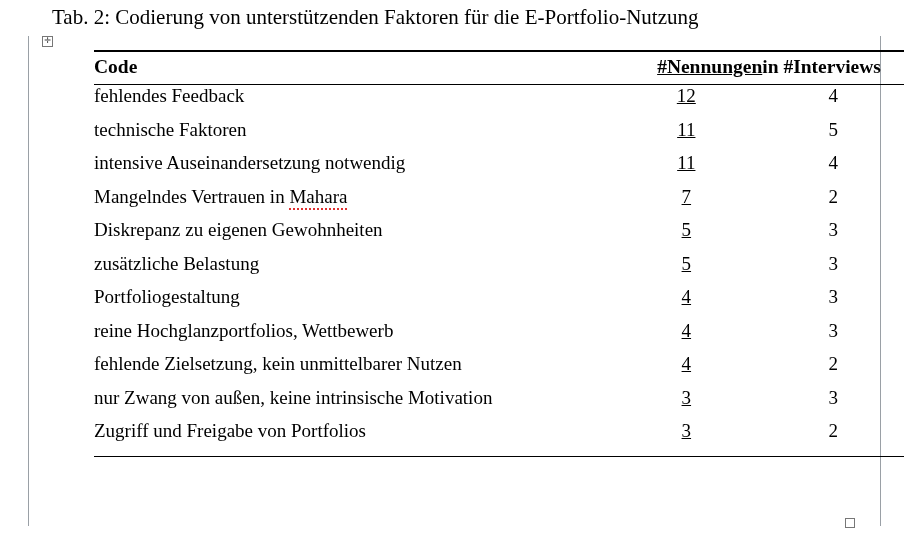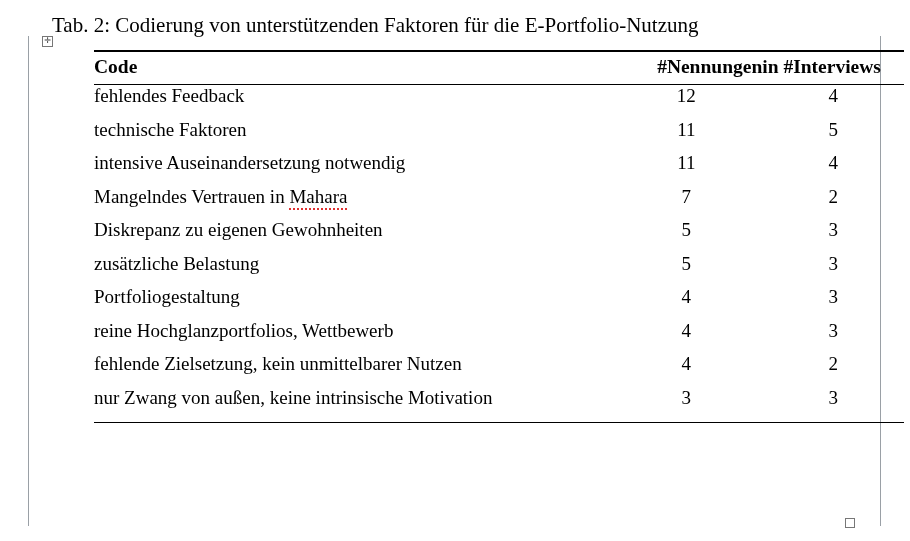--- a/index.html
+++ b/index.html
@@ -33,21 +33,21 @@
     position: absolute;
     left: 880px;
     top: 36px;
     width: 1px;
     height: 490px;
     background: #9aa0a6;
   }
   .caption {
     position: absolute;
     left: 52px;
-    top: 12px;
+    top: 4px;
     width: 810px;
     font-size: 21px;
     line-height: 26px;
     white-space: nowrap;
   }
   .handle-tl {
     position: absolute;
     left: 42px;
     top: 36px;
     width: 9px;
@@ -99,20 +99,21 @@
     padding-bottom: 2px;
   }
   .col-code {
     text-align: left;
     padding-left: 12px;
     width: 510px;
   }
   .col-mentions {
     text-align: center;
     width: 150px;
+    text-decoration: underline;
   }
   .col-interviews {
     text-align: center;
     width: 140px;
   }
   th.col-mentions {
     text-align: right;
     padding-right: 6px;
   }
   th.col-interviews {
@@ -196,16 +197,21 @@
       <tr>
         <td class="col-code">fehlende Zielsetzung, kein unmittelbarer Nutzen</td>
         <td class="col-mentions">4</td>
         <td class="col-interviews">2</td>
       </tr>
       <tr>
         <td class="col-code">nur Zwang von außen, keine intrinsische Motivation</td>
         <td class="col-mentions">3</td>
         <td class="col-interviews">3</td>
       </tr>
+      <tr>
+        <td class="col-code">Zugriff und Freigabe von Portfolios</td>
+        <td class="col-mentions">3</td>
+        <td class="col-interviews">2</td>
+      </tr>
     </tbody>
   </table>
 
 </div>
 
 </body></html>

